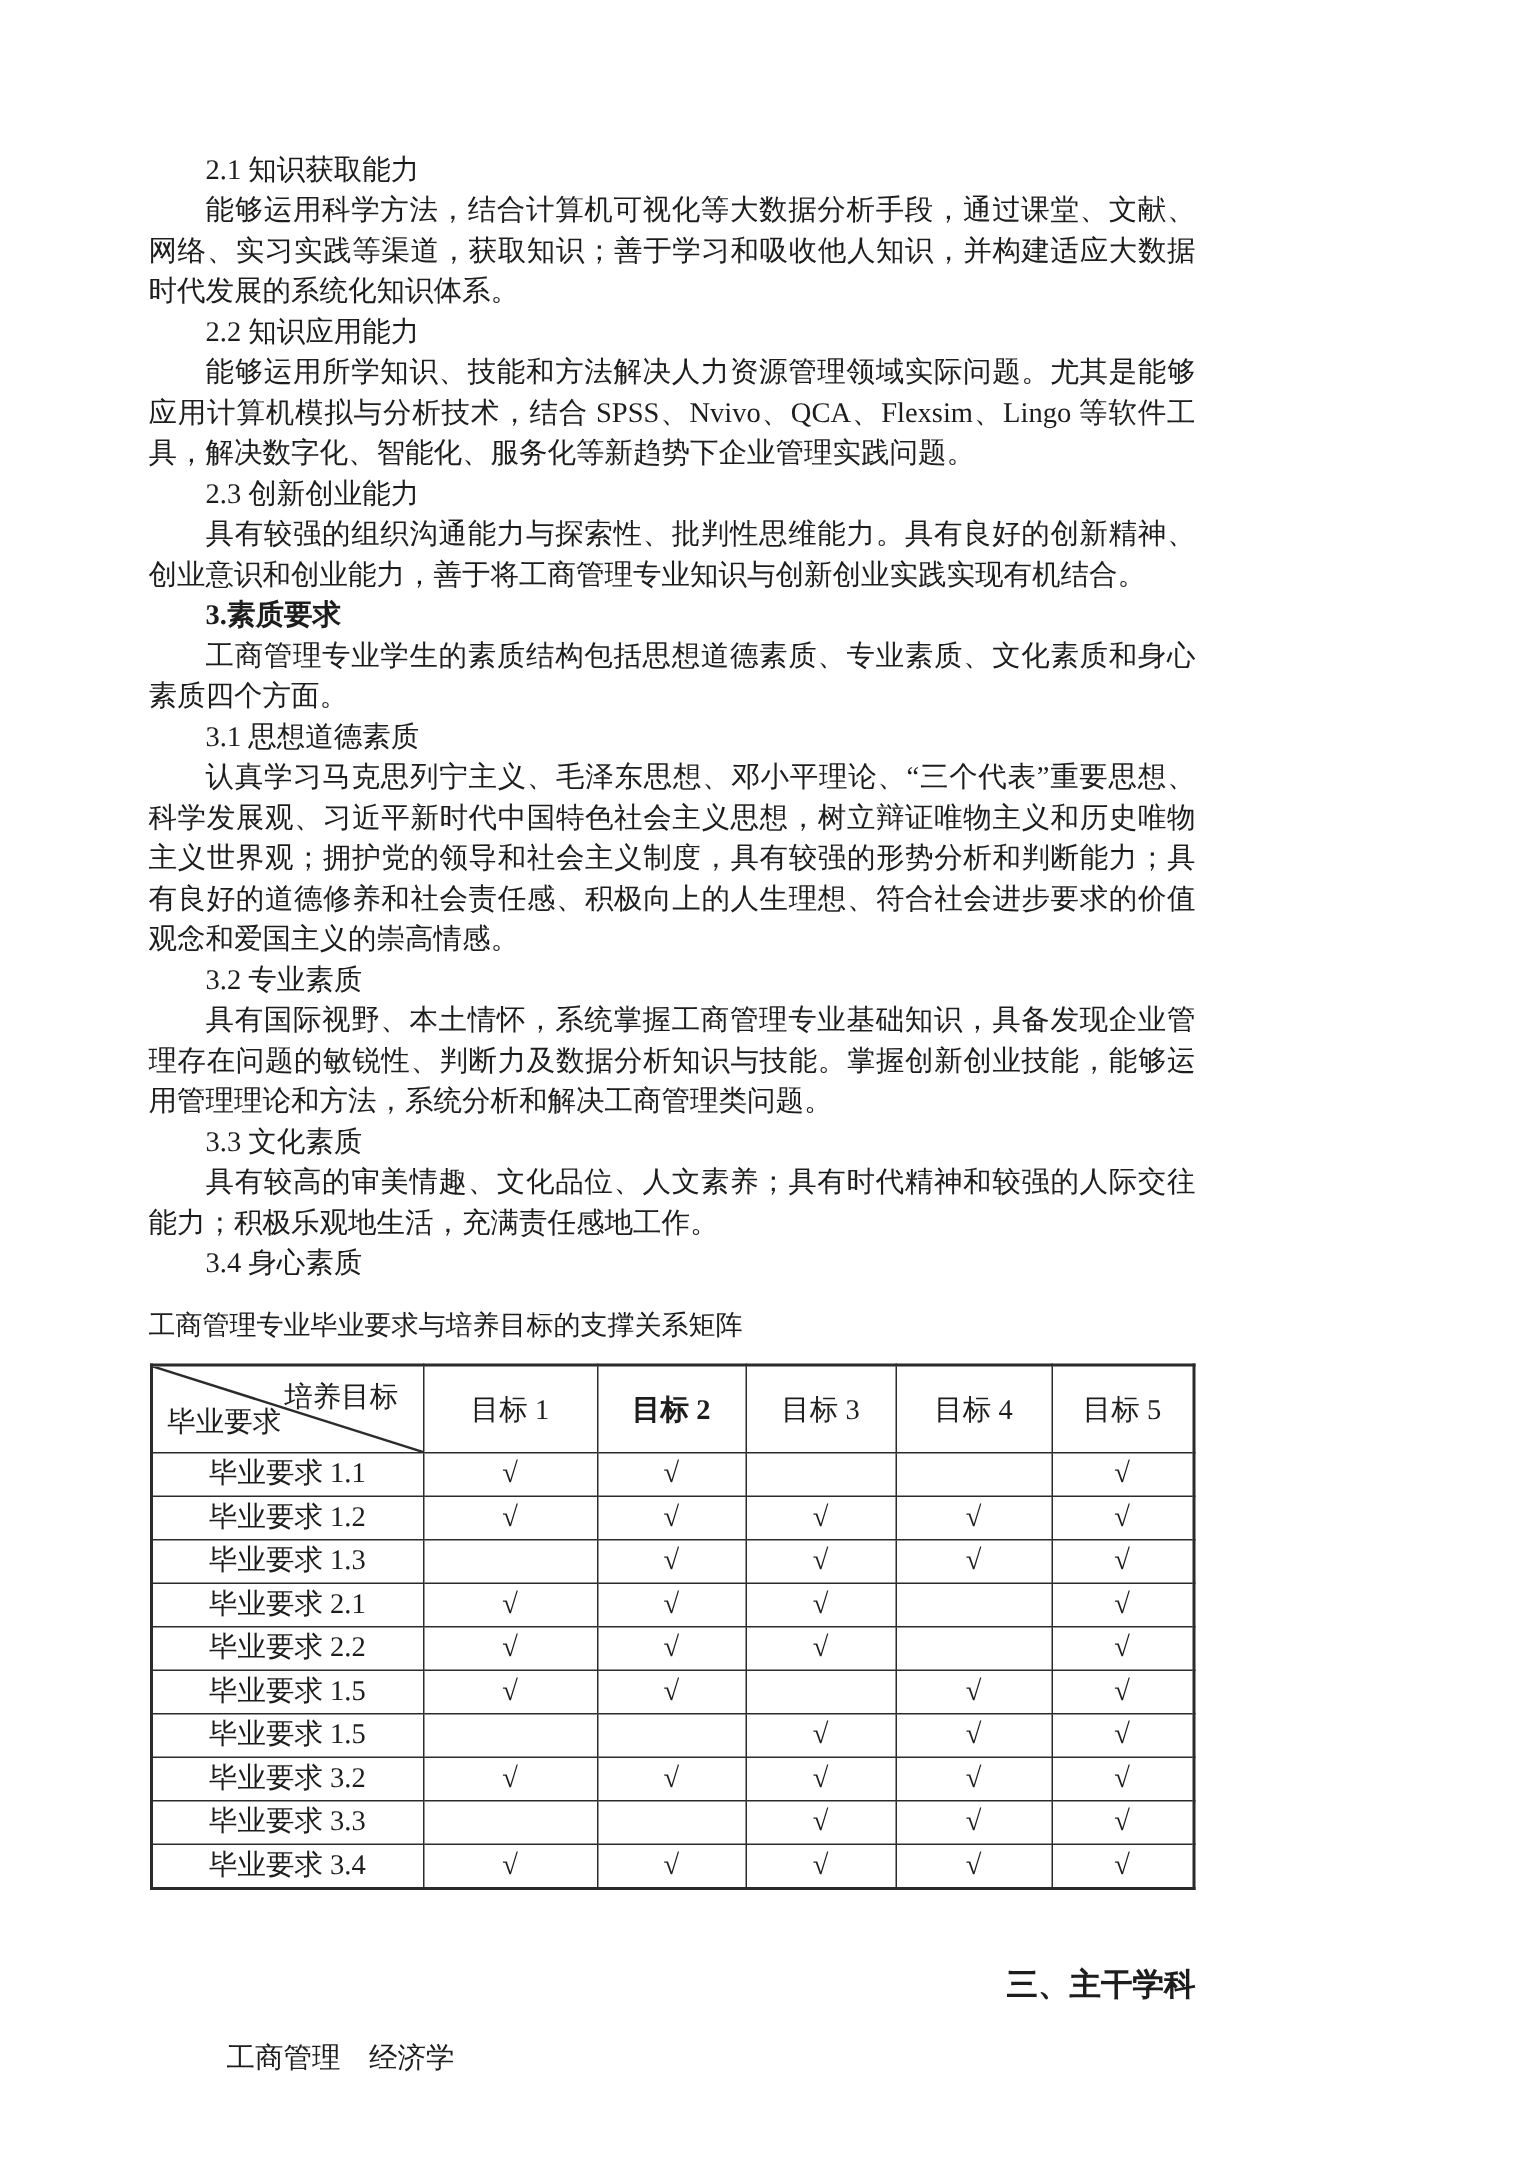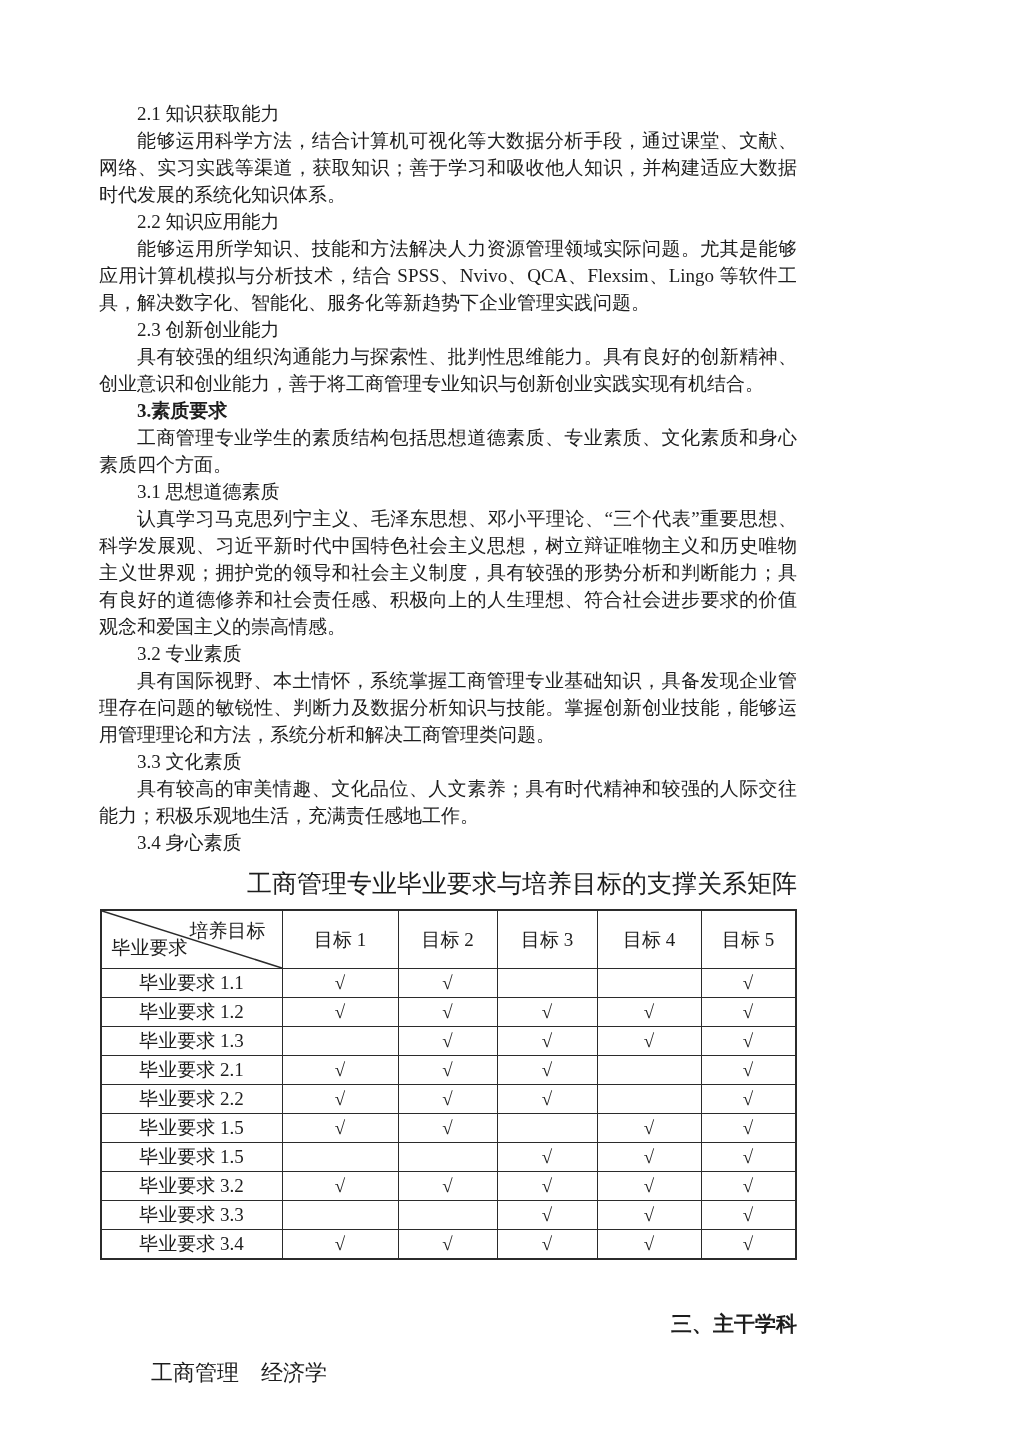--- a/index.html
+++ b/index.html
@@ -2,35 +2,35 @@
 <html><head>
 <meta charset="utf-8">
 <style>
   html,body{margin:0;padding:0;background:#ffffff;}
   body{width:1024px;height:1448px;color:#1d1d1d;overflow:hidden;}
   .page{box-sizing:border-box;width:883px;height:1448px;padding:100px 86px 0 99px;
         font-family:"Liberation Serif","DejaVu Serif",serif;}
   p.doc{margin:0;font-size:19px;line-height:27px;text-indent:2em;text-align:justify;
         text-justify:inter-ideograph;}
   p.doc.bold{font-weight:bold;}
-  .table-title{margin-top:14px;font-size:25px;line-height:27px;text-align:right;}
+  .table-title{margin-top:14px;font-size:18px;line-height:27px;text-align:left;}
   table.matrix{border-collapse:collapse;margin:12px auto 0;table-layout:fixed;
         border:2px solid #2b2b2b;}
   table.matrix th,table.matrix td{border:1px solid #2b2b2b;font-weight:normal;
         font-size:19px;text-align:center;padding:0;
         font-family:"Liberation Serif","DejaVu Serif",serif;}
   table.matrix thead th{height:57px;}
   table.matrix tbody td{height:28px;line-height:28px;}
   th.diag{position:relative;overflow:hidden;}
   th.diag svg{position:absolute;left:0;top:0;width:100%;height:100%;}
   .diag-top{position:absolute;top:7px;right:16px;font-size:19px;}
   .diag-bottom{position:absolute;bottom:7px;left:10px;font-size:19px;text-align:right;}
   .footer-heading{margin-top:50px;padding-left:30px;font-family:"Liberation Sans","DejaVu Sans",sans-serif;
         font-weight:bold;font-size:21px;line-height:27px;text-align:right;}
-  .footer-text{margin-top:22px;padding-left:52px;font-size:22px;line-height:27px;}
+  .footer-text{margin-top:22px;padding-left:52px;font-size:19px;line-height:27px;}
 </style>
 </head>
 <body>
 
 <div class="page">
 
   <div id="paragraphs">
       <p class="doc">2.1 知识获取能力</p>
       <p class="doc">能够运用科学方法，结合计算机可视化等大数据分析手段，通过课堂、文献、网络、实习实践等渠道，获取知识；善于学习和吸收他人知识，并构建适应大数据时代发展的系统化知识体系。</p>
       <p class="doc">2.2 知识应用能力</p>
@@ -54,21 +54,21 @@
     <thead>
       <tr>
         <th class="diag" style="width: 180px;">
           <svg>
             <line x1="0" y1="0" x2="100%" y2="100%" stroke="#2b2b2b" stroke-width="1.6"></line>
           </svg>
           <span class="diag-top">培养目标</span>
           <span class="diag-bottom">毕业要求</span>
         </th>
       <th style="width: 115px;">目标 1</th>
-          <th style="width: 98px;">目标 2</th>
+          <th style="width: 98px; font-weight: bold;">目标 2</th>
           <th style="width: 99px;">目标 3</th>
           <th style="width: 103px;">目标 4</th>
           <th style="width: 93px;">目标 5</th>
         </tr>
     </thead>
     <tbody id="matrix-body">
         <tr>
           <td>毕业要求 1.1</td>
           <td>√</td>
           <td>√</td>

